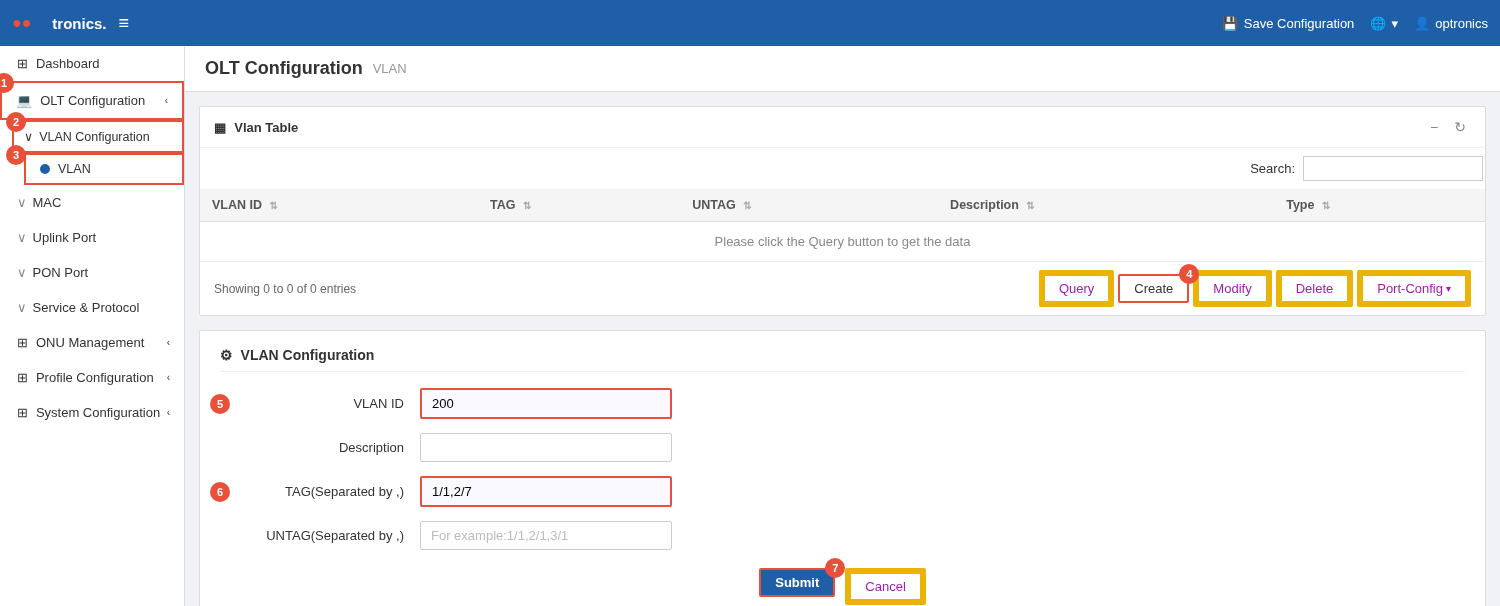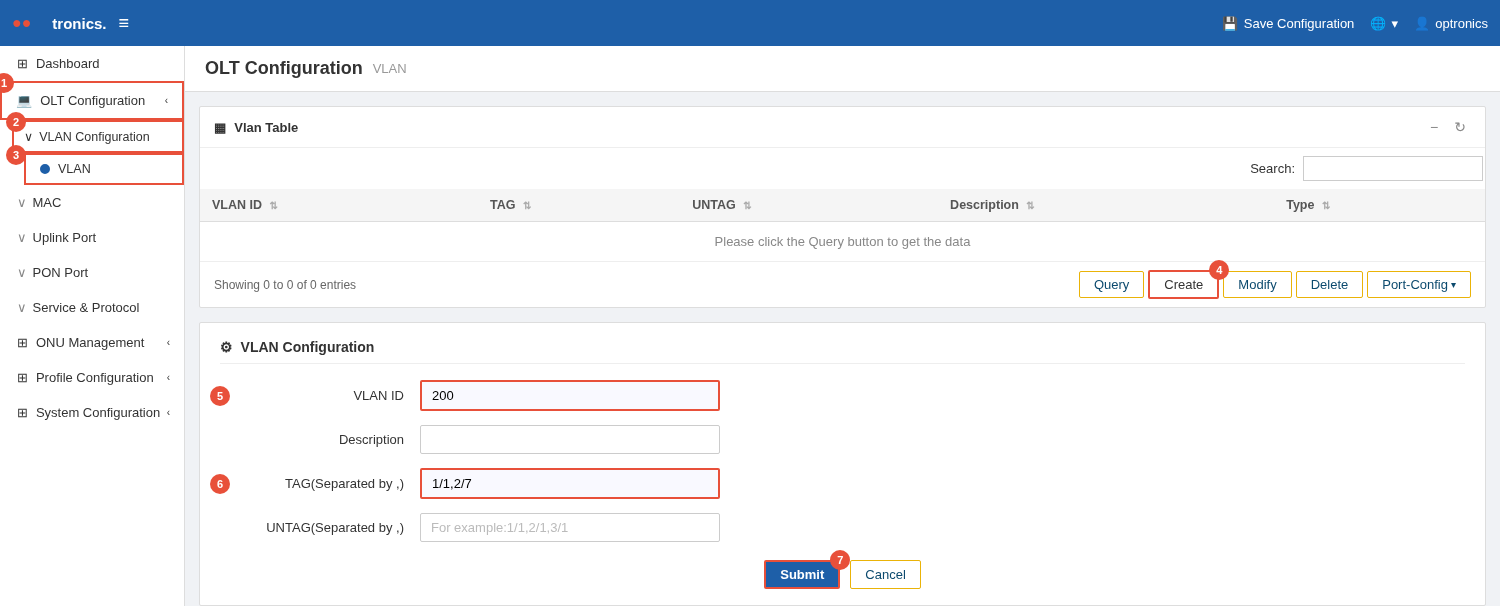--- a/index.html
+++ b/index.html
@@ -103,21 +103,21 @@
 
     
     .table-footer {
       display: flex;
       align-items: center;
       justify-content: space-between;
       padding: 8px 14px;
     }
     .showing-text { font-size: 12px; color: #666; }
     .action-btns { display: flex; gap: 4px; align-items: center; }
-    .btn { padding: 5px 14px; font-size: 13px; border: 1px solid #eab308; background: #fff; cursor: pointer; border-radius: 2px; color: #0c4a6e; }
+    .btn { padding: 5px 14px; font-size: 13px; border: 6px solid #eab308; background: #fff; cursor: pointer; border-radius: 2px; color: #a21caf; }
     .btn-primary { background: #1e5fa8; color: #fff; border-color: #1e5fa8; }
     .btn-highlighted { border: 2px solid #e8503a; background: #fff; color: #333; }
     .btn-dropdown { display: flex; align-items: center; gap: 3px; }
     .btn-dropdown .caret { font-size: 10px; }
 
     
     .form-card {
       background: #fff;
       margin: 0 14px 14px 14px;
       border: 1px solid #ddd;
@@ -138,21 +138,21 @@
     }
     .form-label {
       width: 200px;
       text-align: right;
       padding-right: 16px;
       font-size: 13px;
       color: #333;
       font-weight: 500;
     }
     .form-control {
-      width: 300px;
+      width: 252px;
       padding: 6px 10px;
       border: 1px solid #ccc;
       font-size: 13px;
       border-radius: 2px;
     }
     .form-control.highlighted { border: 2px solid #e8503a; background: #f9f9ff; }
     .form-control::placeholder { color: #bbb; }
     .form-actions { display: flex; justify-content: center; gap: 10px; margin-top: 18px; }
 
     

